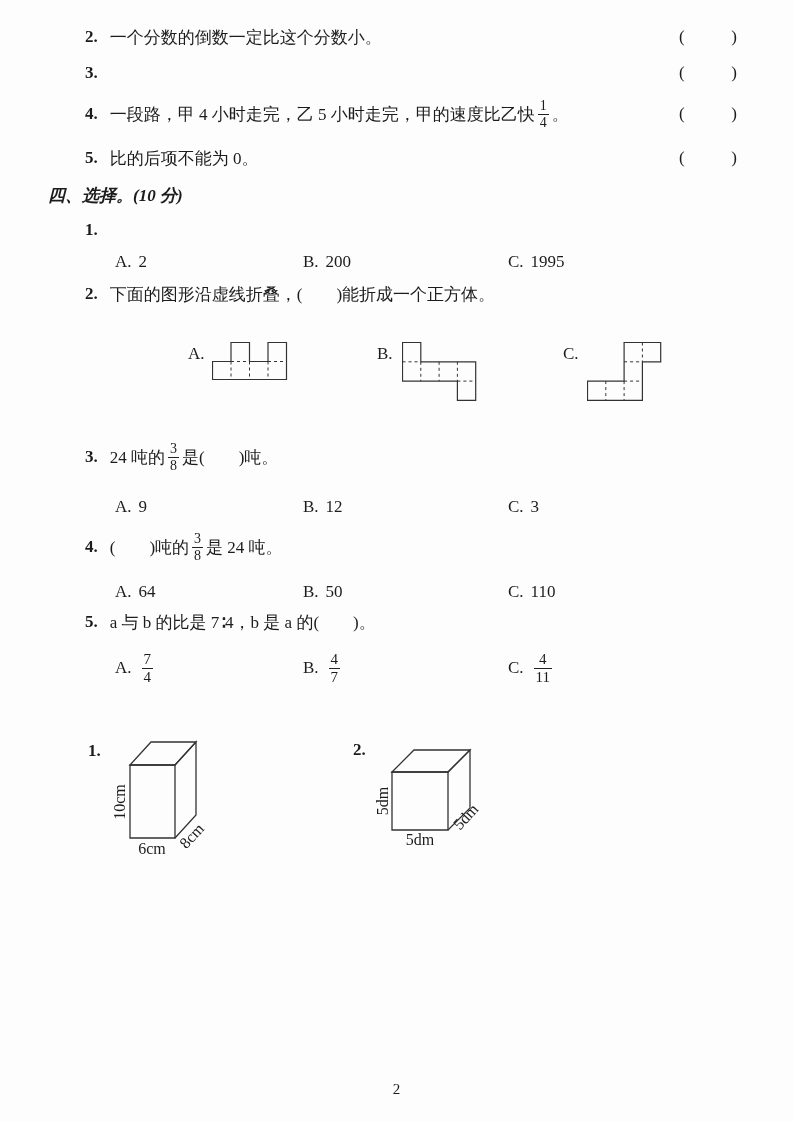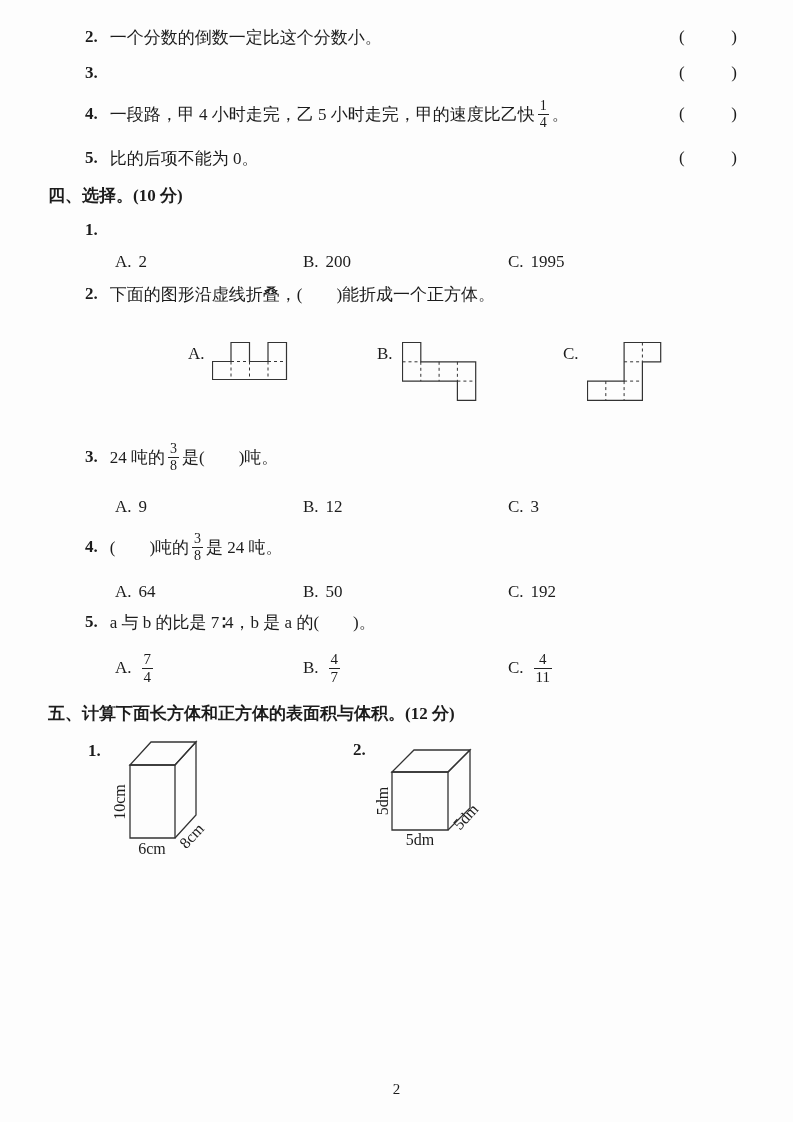--- a/index.html
+++ b/index.html
@@ -9,21 +9,21 @@
     margin:0 auto;
     background:#fdfdfd;
     font-family:"Liberation Serif","DejaVu Serif",serif;
     font-size:17px;
     color:#1c1c1c;
     overflow:hidden;
   }
   .row{position:absolute;display:flex;align-items:center;height:36px;white-space:nowrap;}
   .qnum{font-weight:bold;margin-right:12px;}
   .fignum{font-weight:bold;}
-  .heading{font-weight:bold;}
+  .heading{font-weight:bold;font-style:italic;}
   .blank{margin-left:auto;display:inline-flex;justify-content:space-between;width:58px;}
   .frac{display:inline-flex;flex-direction:column;align-items:center;line-height:1.1;font-size:14px;margin:0 3px;}
   .frac .fd{border-top:1px solid #222;padding:0 2px;}
   .frac .fn{padding:0 2px;}
   .opt{position:absolute;top:50%;transform:translateY(-50%);display:inline-flex;align-items:center;white-space:nowrap;}
   .opt .olabel{margin-right:7px;}
   .optrow{position:absolute;left:0;width:793px;height:36px;}
   .netlabel{position:absolute;height:20px;line-height:20px;}
   .figsvg{position:absolute;}
   .dimlabel{position:absolute;font-size:16px;text-align:center;width:44px;height:18px;line-height:18px;}
@@ -158,21 +158,21 @@
     <span class="opt" style="left:115px">
         <span class="olabel">A.</span>
         <span>64</span>
       </span>
     <span class="opt" style="left:303px">
         <span class="olabel">B.</span>
         <span>50</span>
       </span>
     <span class="opt" style="left:508px">
         <span class="olabel">C.</span>
-        <span>192</span>
+        <span>110</span>
       </span>
   </div>
 
   <div class="row" style="left:85px;top:604px">
     <span class="qnum">5.</span>
     <span>a 与 b 的比是 7∶4，b 是 a 的(　　)。</span>
   </div>
   <div class="optrow" style="top:650px">
     <span class="opt" style="left:115px">
         <span class="olabel">A.</span>
@@ -190,23 +190,20 @@
       </span>
     <span class="opt" style="left:508px">
         <span class="olabel">C.</span>
         <span class="frac" style="font-size:15px">
           <span class="fn">4</span>
           <span class="fd">11</span>
         </span>
       </span>
   </div>
 
-  <div class="row heading" style="left:48px;top:695px">
-    <span>五、计算下面长方体和正方体的表面积与体积。(12 分)</span>
-  </div>
 
   <span class="fignum" style="position:absolute;left:88px;top:741px">1.</span>
   <svg class="figsvg" style="left:95px;top:740px" width="140" height="130">
     <path d="M35,25 H80 V98 H35 Z" fill="none" stroke="#333" stroke-width="1.3"></path>
     <path d="M35,25 L56,2 L101,2 L80,25 Z" fill="none" stroke="#333" stroke-width="1.3"></path>
     <path d="M80,25 L101,2 L101,75 L80,98" fill="none" stroke="#333" stroke-width="1.3"></path>
   </svg>
   <span class="dimlabel rot90" style="left:98px;top:793px">10cm</span>
   <span class="dimlabel" style="left:130px;top:840px">6cm</span>
   <span class="dimlabel rot45" style="left:170px;top:827px">8cm</span>

